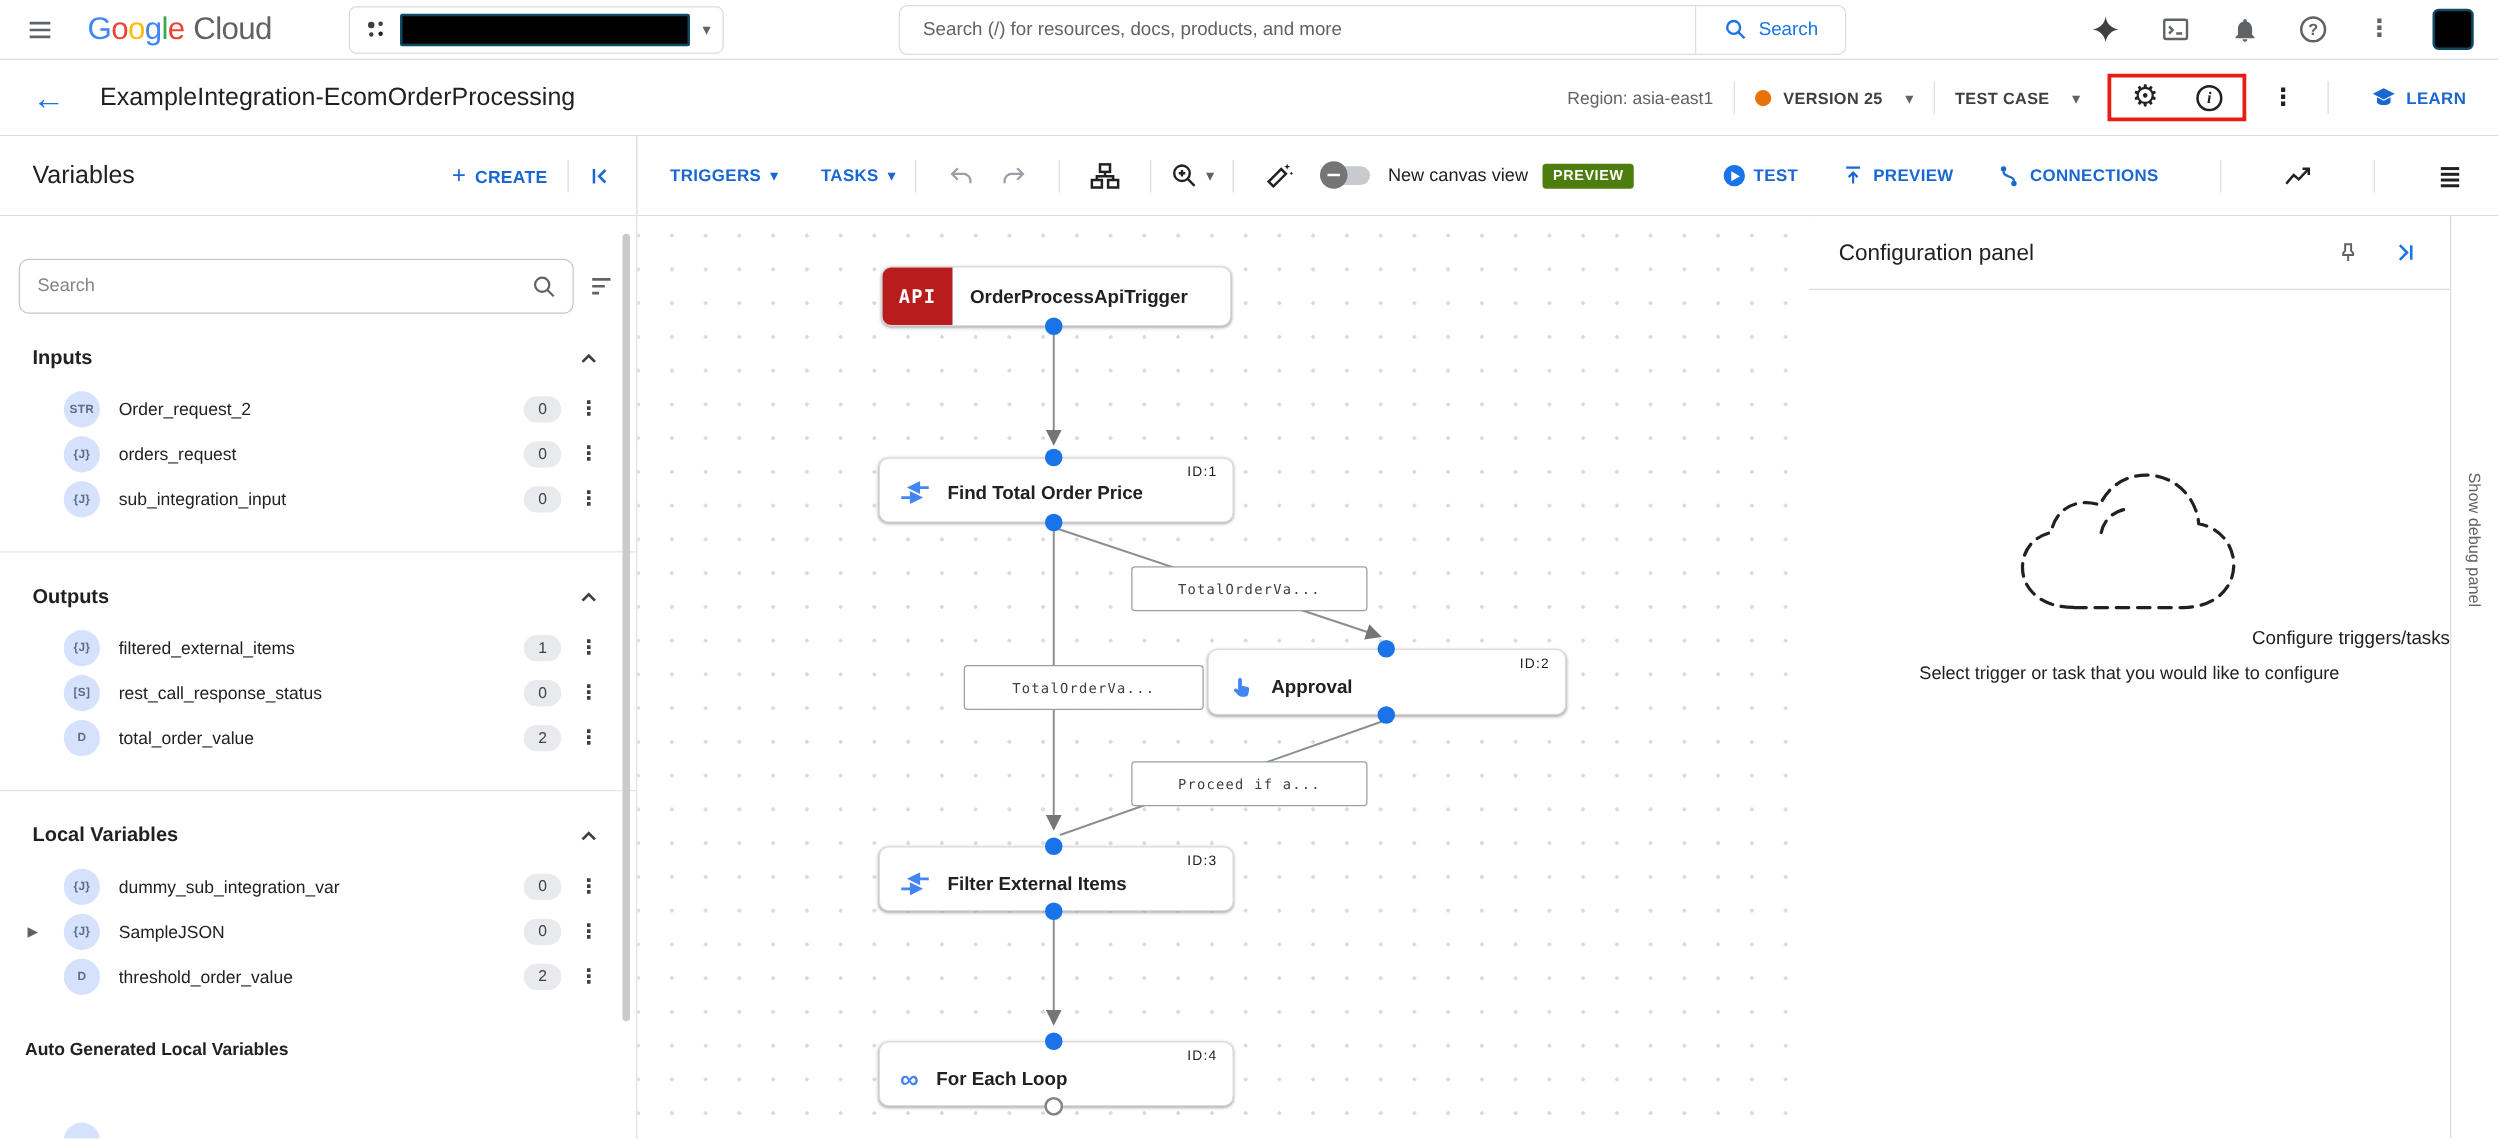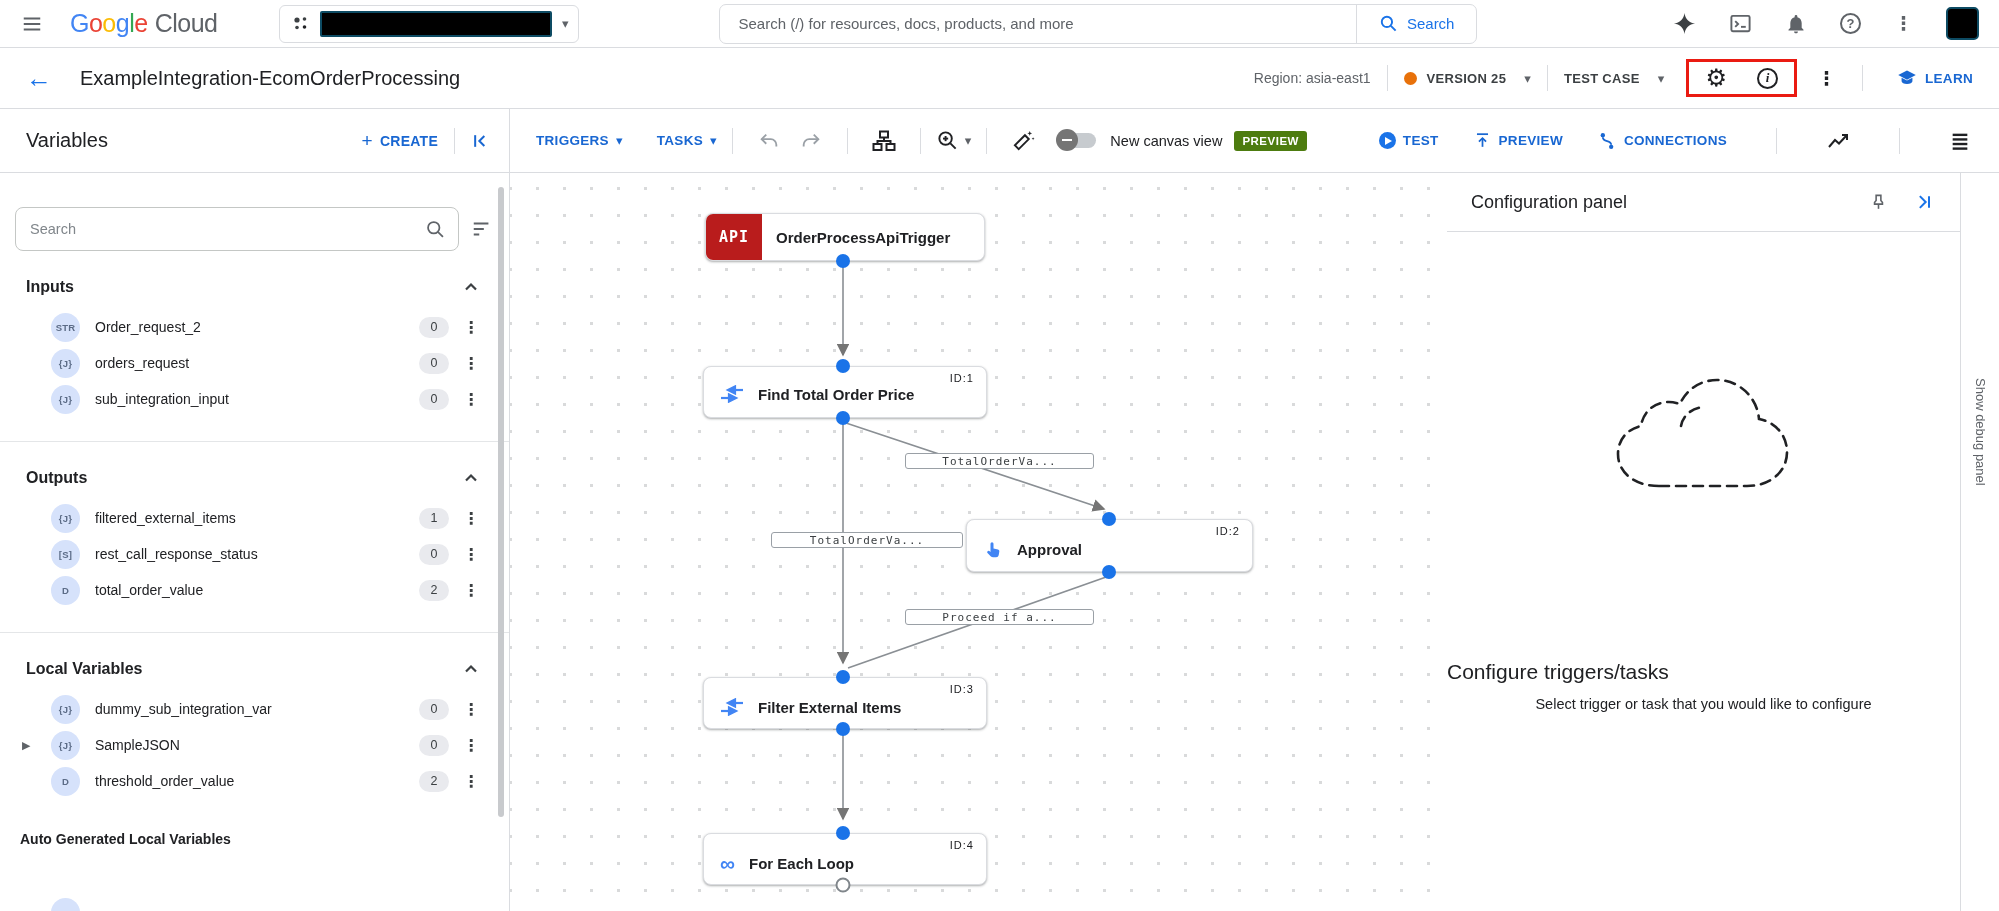--- a/index.html
+++ b/index.html
@@ -93,29 +93,29 @@
     background-size: 27px 27px; background-position: 14px 2px; overflow:hidden; }
   .edges { position:absolute; inset:0; pointer-events:none; }
   .node { position:absolute; background:#fff; border:1px solid #dadce0; border-radius:8px;
     box-shadow:0 1px 2px rgba(60,64,67,.3), 0 1px 3px rgba(60,64,67,.15);
     display:flex; align-items:center; cursor:pointer; }
   .node-id { position:absolute; top:5px; right:12px; font-size:11px; letter-spacing:1px; color:#202124; font-weight:500; }
   .node-title { font-size:15px; font-weight:bold; color:#202124; margin-left:14px; }
   .api-badge { width:56px; align-self:stretch; background:#b91c1c; border-radius:7px 0 0 7px; display:flex; align-items:center; justify-content:center; color:#fff; font-family:"DejaVu Sans Mono", monospace; font-weight:bold; font-size:15px; letter-spacing:1px; }
   .node-ic { margin-left:16px; display:flex; align-items:center; }
   .loop-glyph { font-size:21px; font-weight:bold; color:#4285f4; line-height:1; }
-  .edge-chip { position:absolute; height:16px; background:#fff; border:1px solid #9aa0a6; border-radius:3px; display:flex; align-items:center; justify-content:center; font-family:"DejaVu Sans Mono", monospace; font-size:11px; letter-spacing:1px; color:#3c4043; cursor:pointer; }
+  .edge-chip { position:absolute; height:36px; background:#fff; border:1px solid #9aa0a6; border-radius:3px; display:flex; align-items:center; justify-content:center; font-family:"DejaVu Sans Mono", monospace; font-size:11px; letter-spacing:1px; color:#3c4043; cursor:pointer; }
 
   
   .rpanel { width:513px; flex:none; background:#fff; display:flex; flex-direction:column; }
   .rp-head { height:59px; flex:none; border-bottom:1px solid #dadce0; display:flex; align-items:center; padding:0 26px 0 24px; }
   .rp-title { font-size:18px; color:#202124; }
   .rp-icons { margin-left:auto; display:flex; align-items:center; gap:26px; }
   .cloudwrap { margin-top:138px; display:flex; justify-content:center; }
-  .rp-heading { margin-top:158px; text-align:left; font-size:21px; color:#202124; }
+  .rp-heading { text-align:right; font-size:15px; color:#202124; }
   .rp-sub { margin-top:12px; text-align:center; font-size:14.5px; color:#202124; }
 
   
   .dstrip { width:39px; flex:none; border-left:1px solid #dadce0; background:#fff; display:flex; justify-content:center; padding-top:205px; cursor:pointer; }
   .dstrip span { writing-mode:vertical-rl; font-size:13px; color:#5f6368; white-space:nowrap; }
 </style>
 </head>
 <body>
 
 <div class="page">

